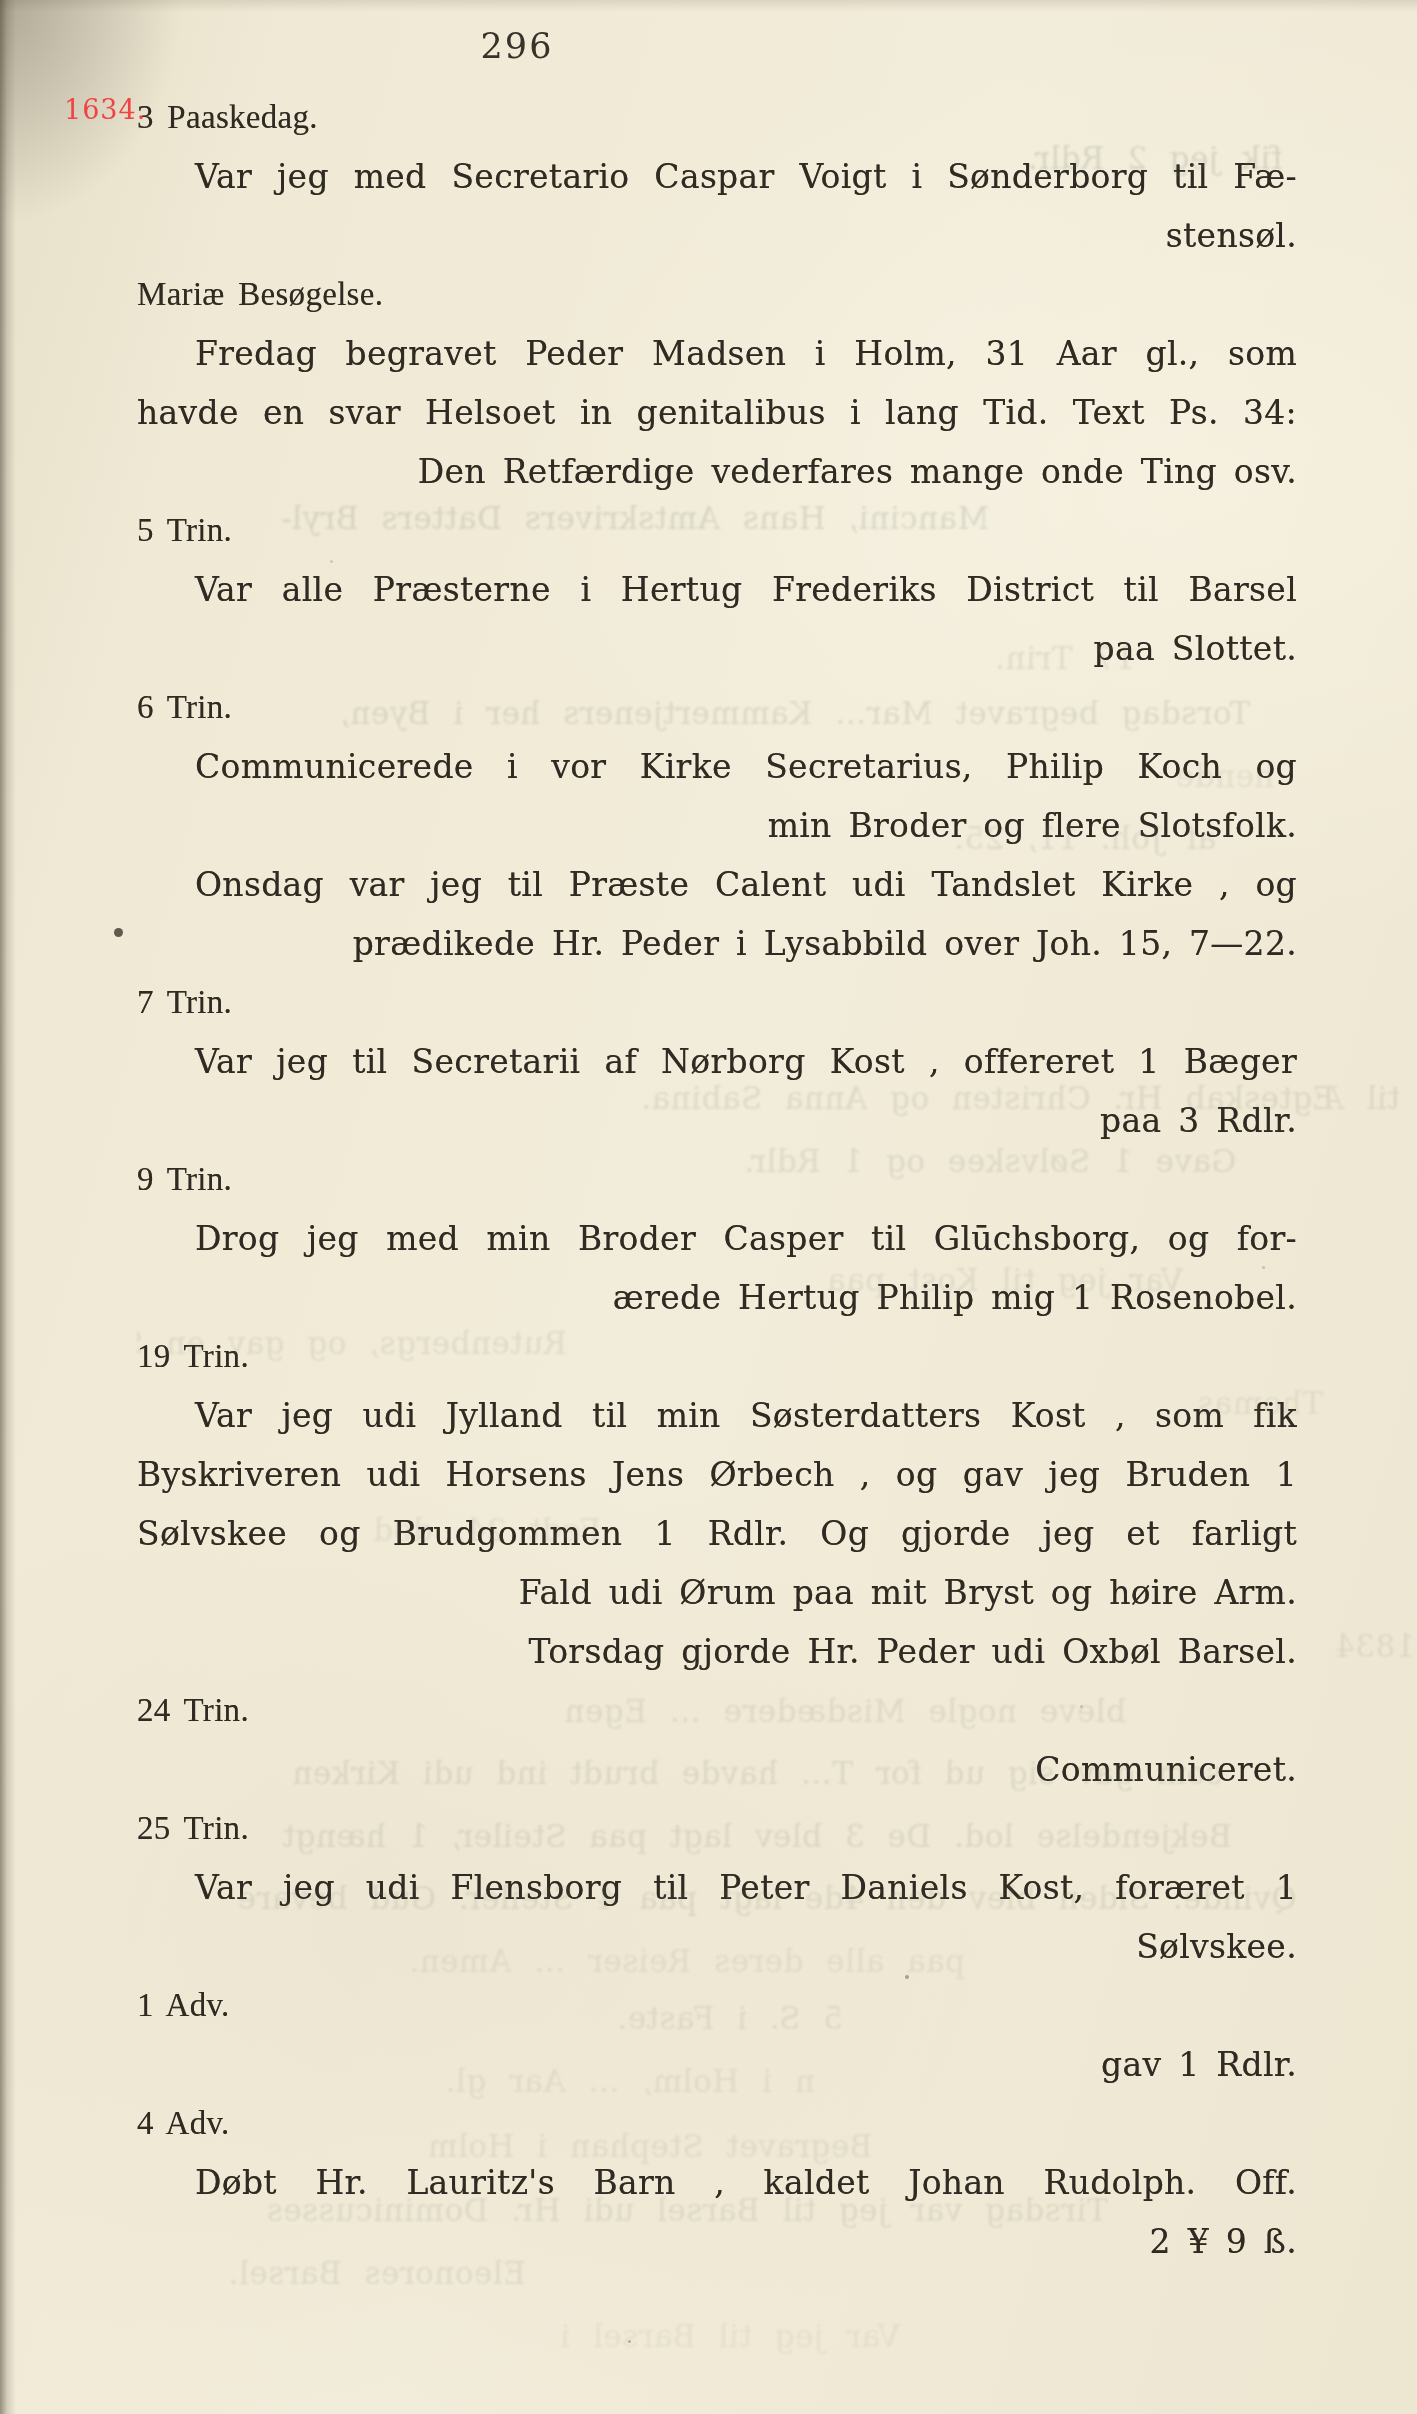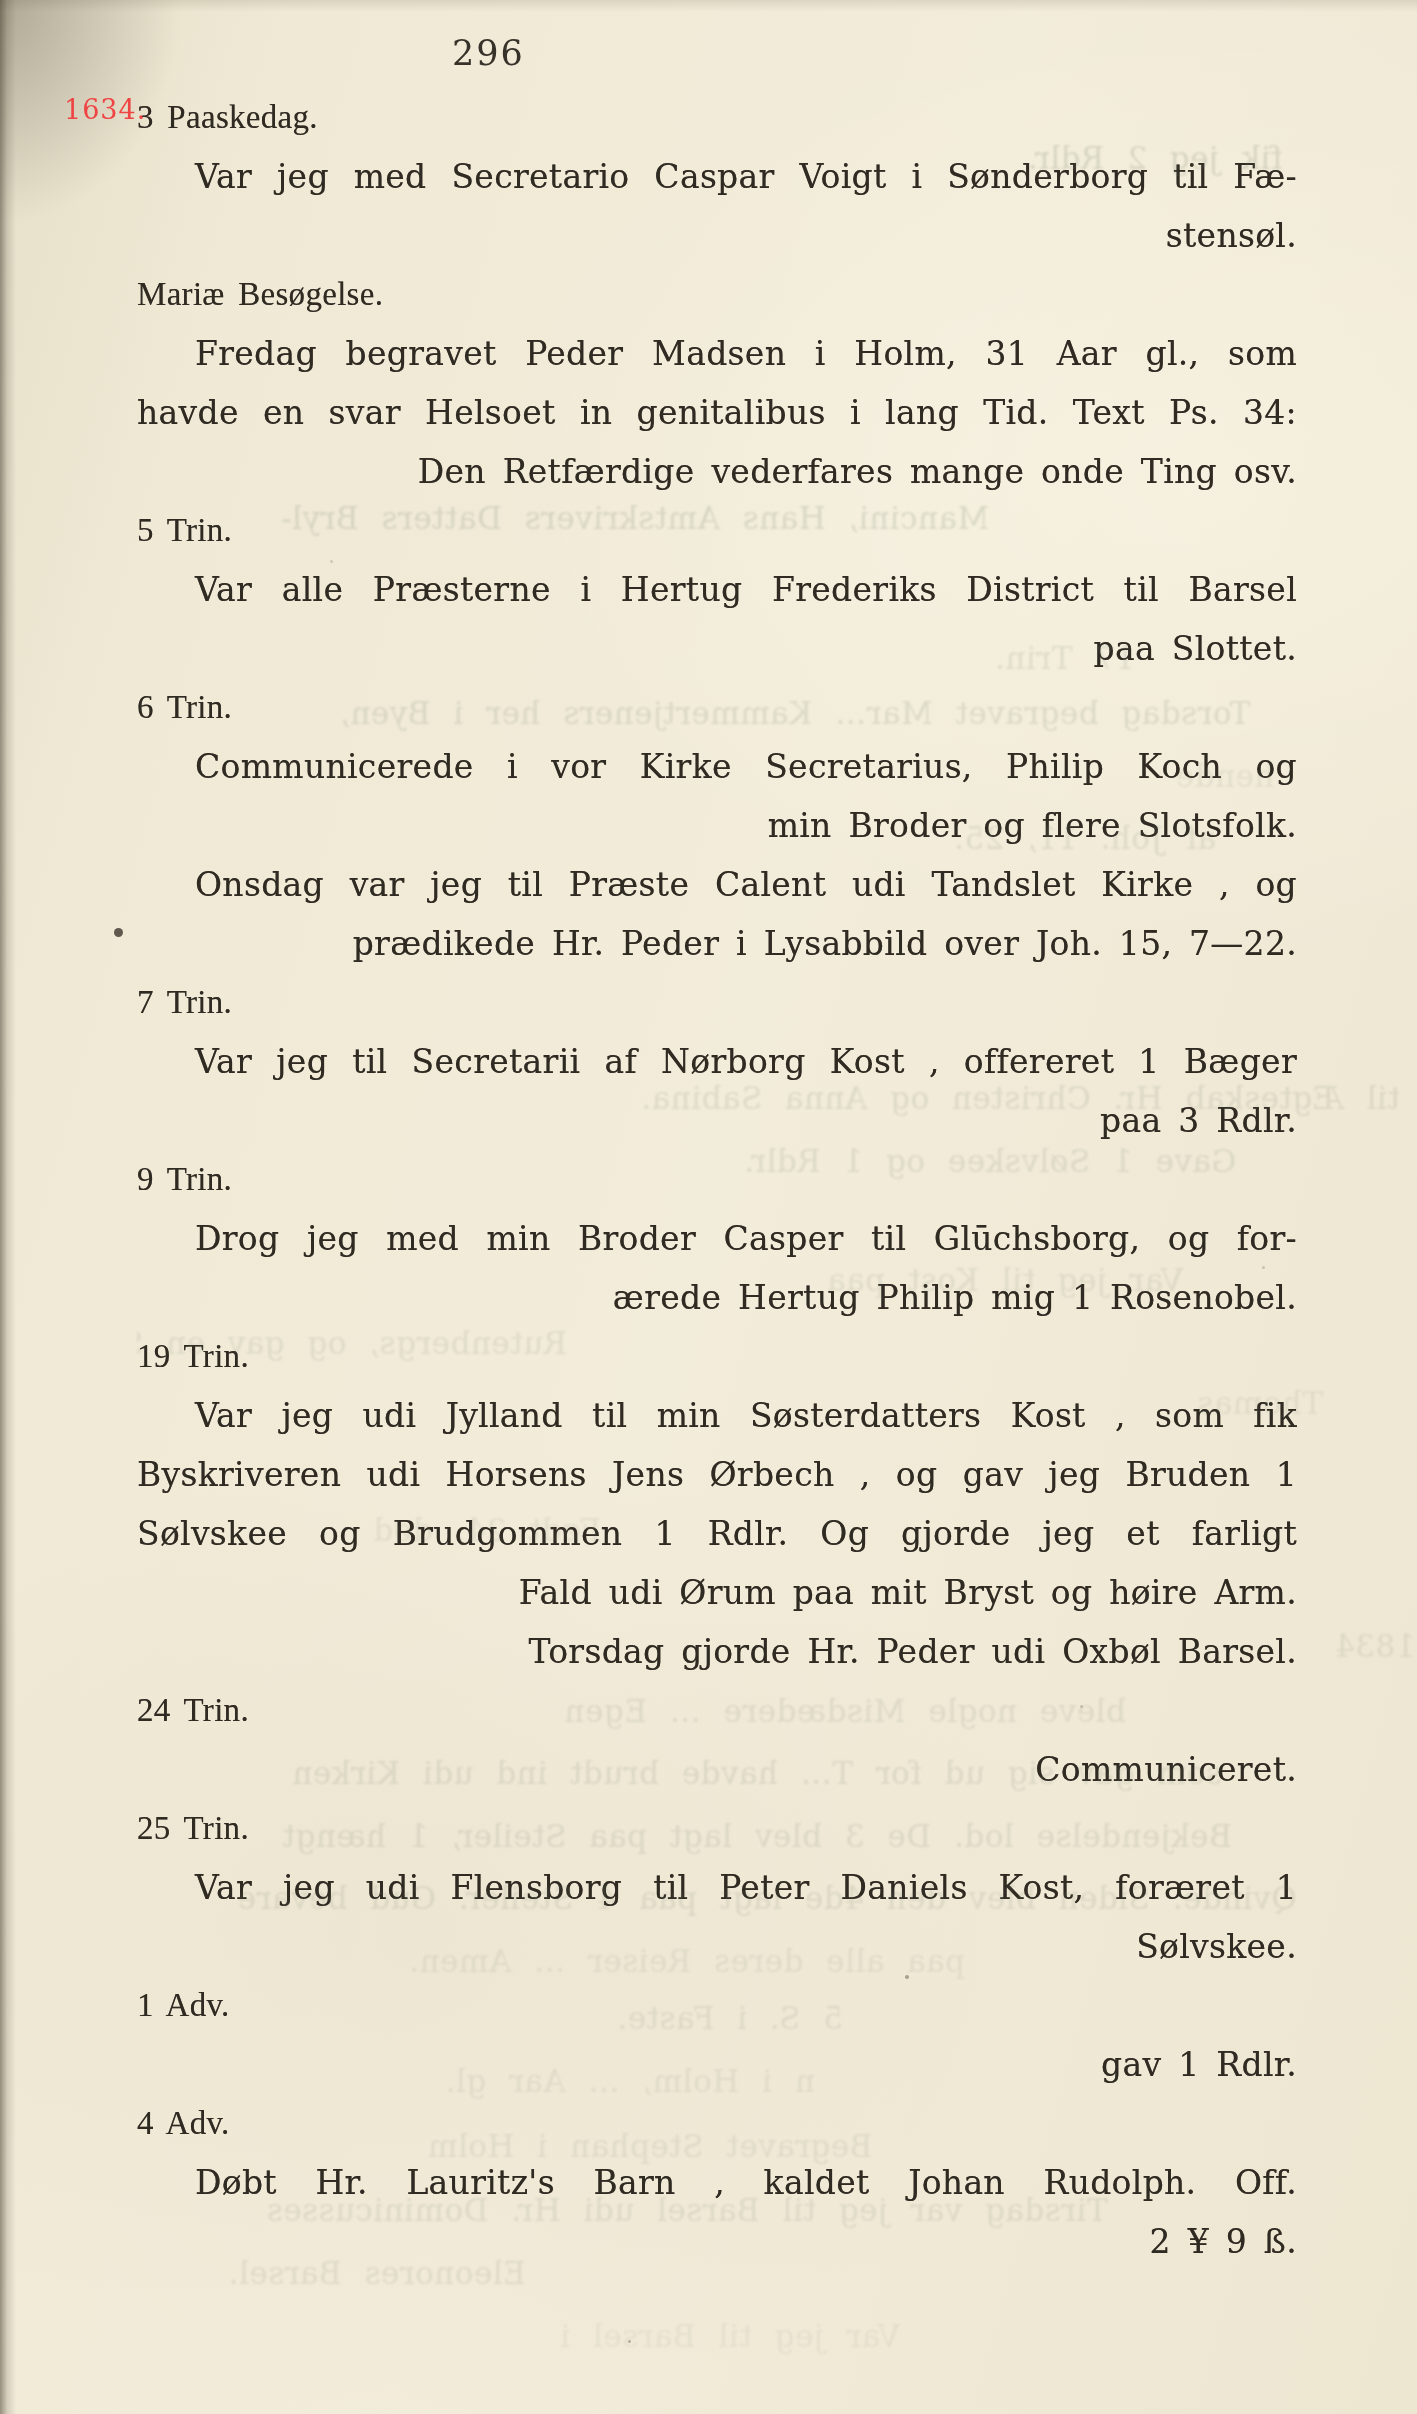--- a/index.html
+++ b/index.html
@@ -12,22 +12,22 @@
     font-family:"DejaVu Serif","Liberation Serif",serif;
     color:#2f2a22;
   }
   .edge-left{position:absolute;left:0;top:0;width:16px;height:100%;
     background:linear-gradient(90deg,rgba(60,52,38,0.50),rgba(60,52,38,0.16) 45%,rgba(60,52,38,0) 100%);}
   .corner-tl{position:absolute;left:0;top:0;width:300px;height:360px;
     background:radial-gradient(260px 320px at 0% 0%,rgba(58,50,36,0.32),rgba(58,50,36,0) 70%);}
   .edge-top{position:absolute;left:0;top:0;width:100%;height:12px;
     background:linear-gradient(180deg,rgba(90,78,56,0.14),rgba(90,78,56,0));}
 
-  .page-number{position:absolute;left:452px;top:26px;width:130px;text-align:left;
-    font-size:35px;letter-spacing:2px;color:#38332a;margin-top:7px;}
+  .page-number{position:absolute;left:452px;top:26px;width:130px;text-align:center;
+    font-size:35px;letter-spacing:2px;color:#38332a;}
   .margin-year{position:absolute;left:64px;top:94px;font-size:27px;letter-spacing:1px;color:#ef4444;}
 
   .textcol{position:absolute;left:137px;top:88px;width:1160px;}
   .line{display:block;height:59px;line-height:59px;font-size:33px;letter-spacing:0.3px;
     word-spacing:6px;white-space:nowrap;color:#2f2a22;text-shadow:0 0 0.5px rgba(47,42,34,0.55);}
   .line.justify{white-space:normal;text-align:justify;text-align-last:justify;}
   .line.left{text-align:right;}
   .line.heading{text-align:left;word-spacing:5px;font-family:Liberation Serif, serif;}
   .line.indent{padding-left:58px;}
   .line.justify.indent{width:1102px;}

